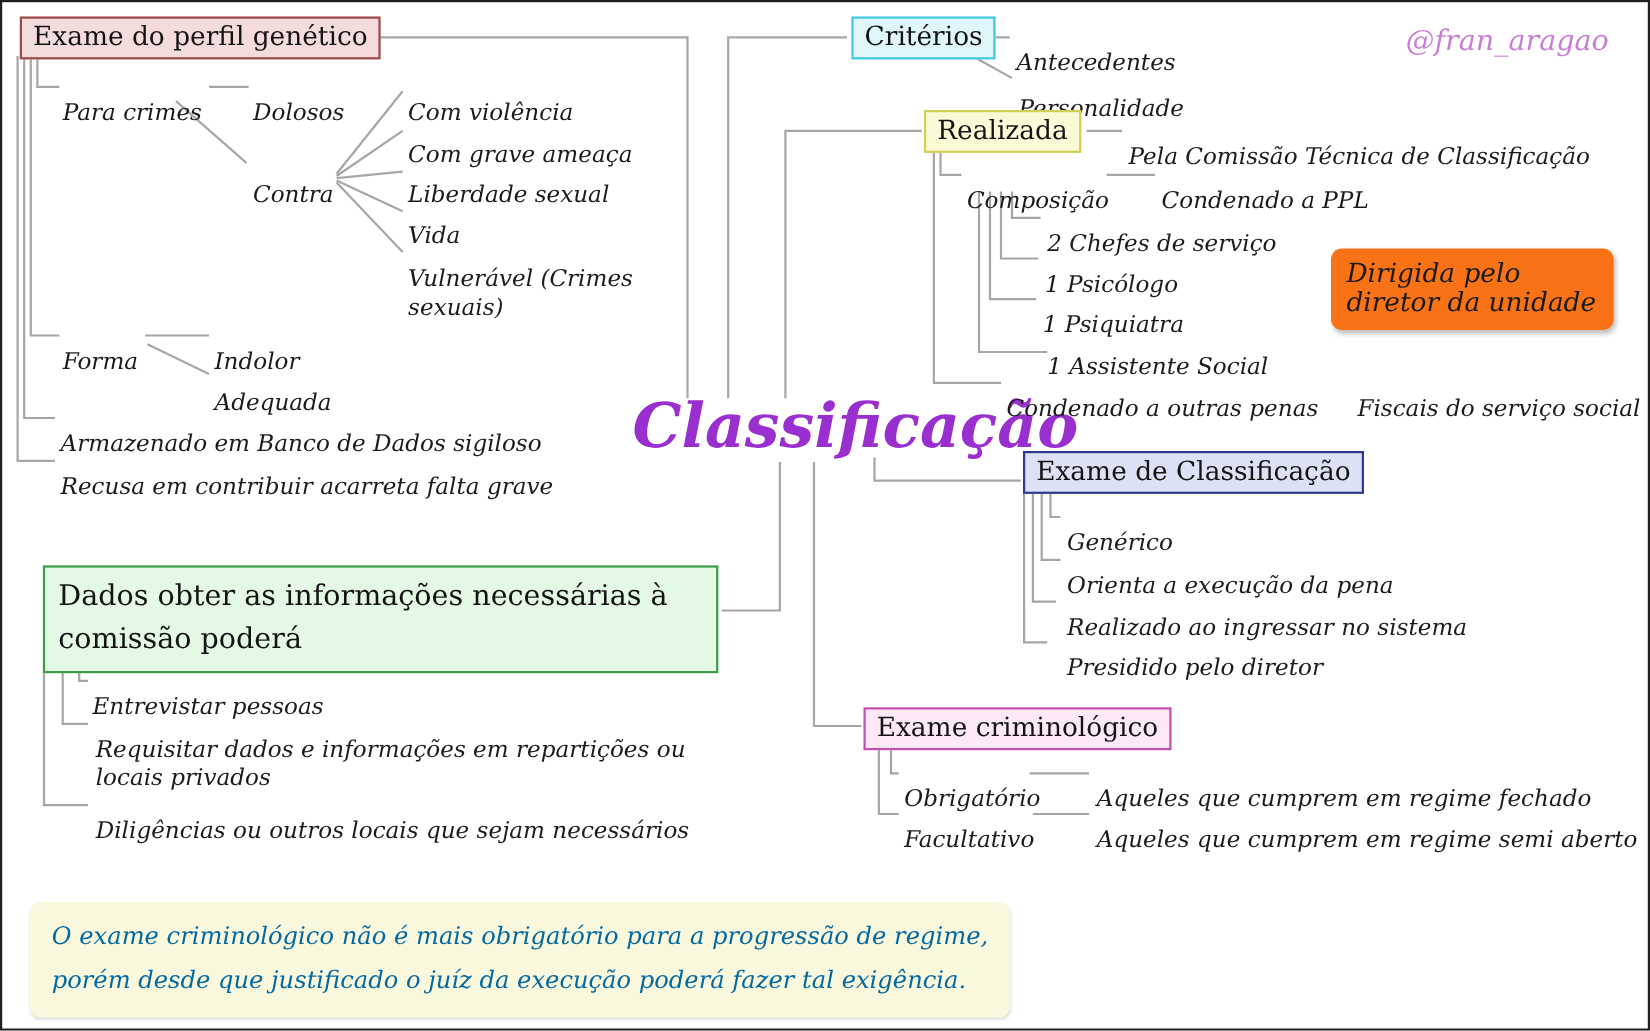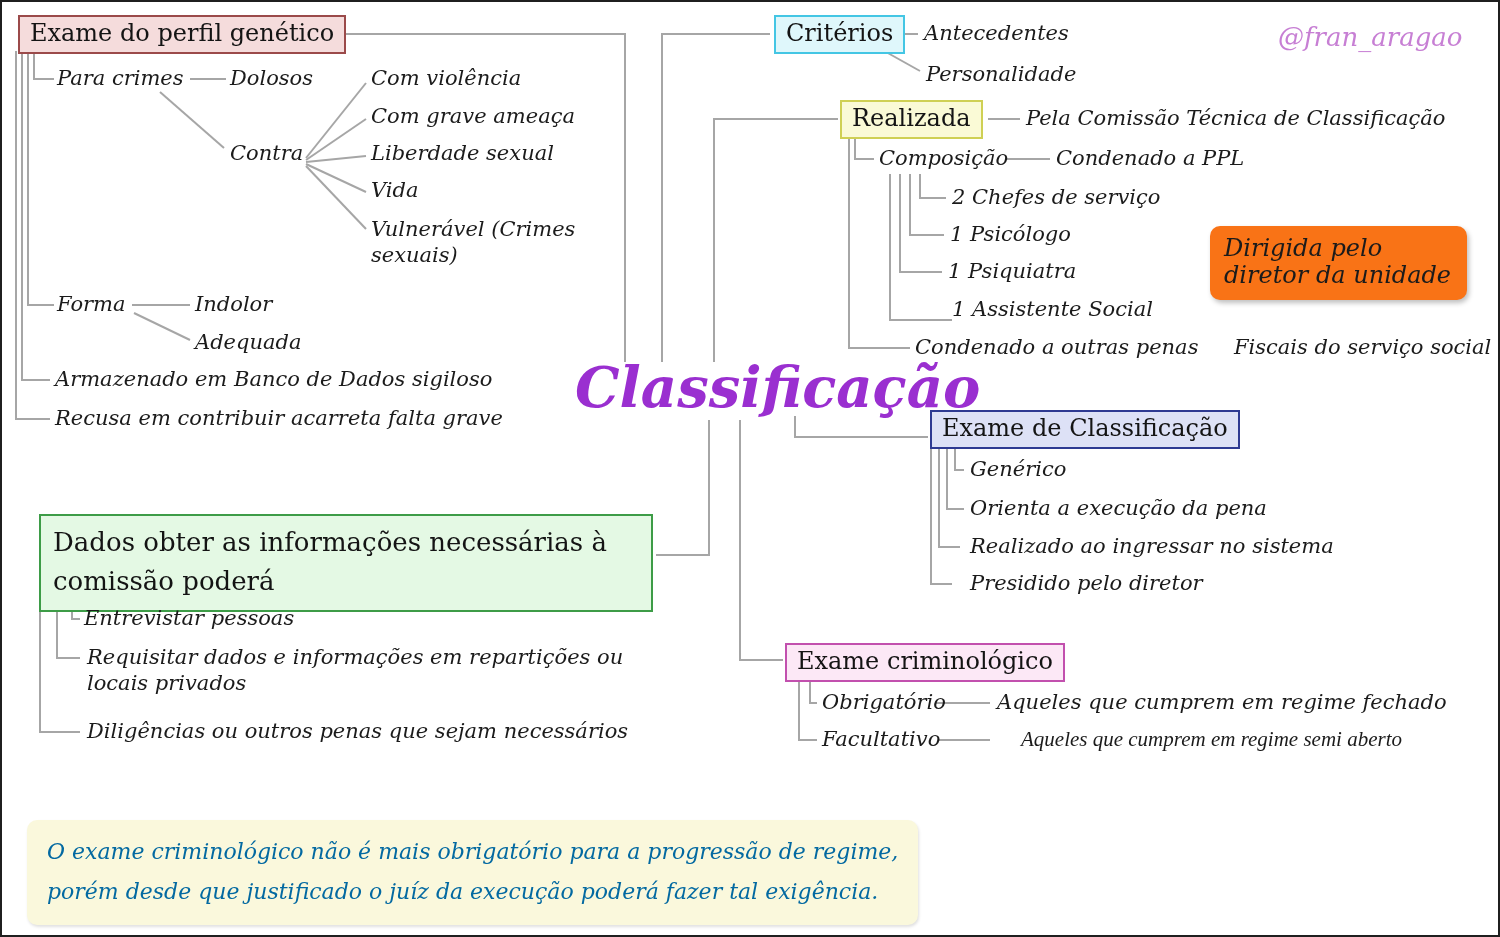--- a/index.html
+++ b/index.html
@@ -10,21 +10,21 @@
     border:2px solid #1f1f1f;
     box-sizing:border-box;
     overflow:hidden;
     font-family:"DejaVu Serif","Liberation Serif",serif;
   }
   svg.wires{position:absolute;left:0;top:0;z-index:0;}
   .lbl{
     position:absolute;z-index:2;
     font-style:italic;
     font-size:21px;line-height:1.25;
-    color:#1b1b1b;white-space:nowrap;
+    color:#1b1b1b;white-space:nowrap;margin-top:24px;
   }
   .wrap{white-space:normal;}
   .box{
     position:absolute;z-index:2;
     font-size:24px;line-height:1.15;
     color:#141414;
     padding:3px 10px 4px 10px;
     border:2px solid #444;background:#eee;
     white-space:nowrap;
   }
@@ -166,26 +166,26 @@
 
   <div class="box box-exclass" style="left:928px;top:408px;">Exame de Classificação</div>
   <div class="lbl" style="left:968px;top:454px;">Genérico</div>
   <div class="lbl" style="left:968px;top:493px;font-style:italic;">Orienta a execução da pena</div>
   <div class="lbl" style="left:968px;top:531px;">Realizado ao ingressar no sistema</div>
   <div class="lbl" style="left:968px;top:568px;">Presidido pelo diretor</div>
 
   <div class="box box-green" style="left:37px;top:512px;">Dados obter as informações necessárias à comissão poderá</div>
   <div class="lbl" style="left:82px;top:603px;">Entrevistar pessoas</div>
   <div class="lbl wrap" style="left:85px;top:642px;width:575px;">Requisitar dados e informações em repartições ou locais privados</div>
-  <div class="lbl" style="left:85px;top:716px;">Diligências ou outros penas que sejam necessários</div>
+  <div class="lbl" style="left:85px;top:716px;">Diligências ou outros locais que sejam necessários</div>
 
   <div class="box box-crim" style="left:783px;top:641px;">Exame criminológico</div>
   <div class="lbl" style="left:820px;top:687px;">Obrigatório</div>
   <div class="lbl" style="left:995px;top:687px;">Aqueles que cumprem em regime fechado</div>
   <div class="lbl" style="left:820px;top:724px;">Facultativo</div>
-  <div class="lbl" style="left:1019px;top:724px;font-family:Liberation Serif, serif;">Aqueles que cumprem em regime semi aberto</div>
+  <div class="lbl" style="left:995px;top:724px;">Aqueles que cumprem em regime semi aberto</div>
 
   <div class="note" style="left:25px;top:818px;">
     <div>O exame criminológico não é mais obrigatório para a progressão de regime,</div>
     <div>porém  desde que justificado o juíz da execução poderá fazer tal exigência.</div>
   </div>
 
 </div>
 
 </body></html>

